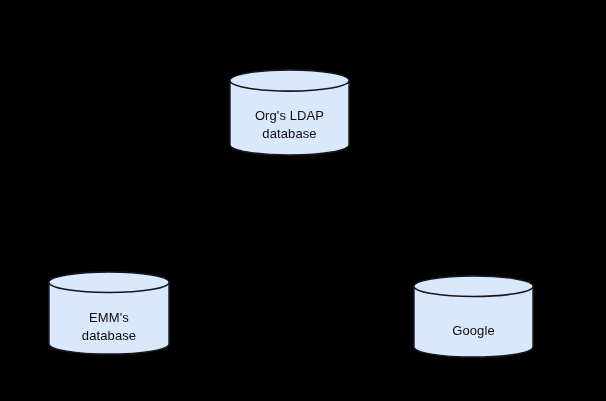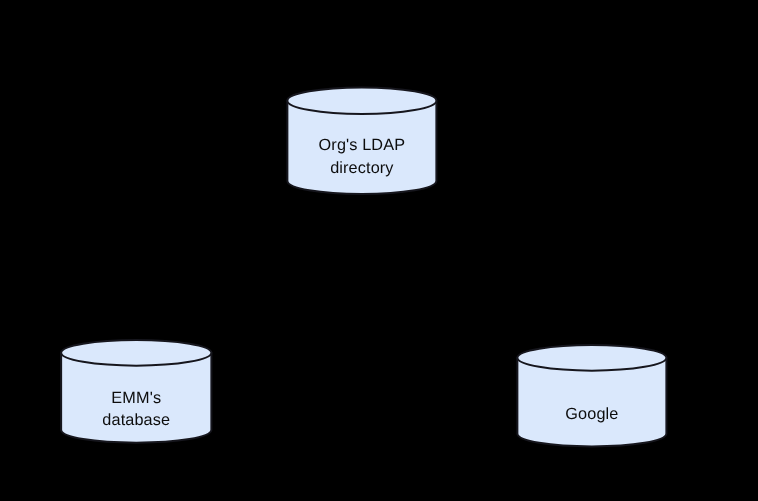--- a/index.html
+++ b/index.html
@@ -53,21 +53,21 @@
 <body>
 
 <div id="canvas">
 
   <div class="cylinder" id="node-ldap" style="left:229px; top:69px; width:121px; height:87px;">
     <svg class="cyl-svg" viewBox="0 0 121 87" preserveAspectRatio="none">
       <path d="M 0.9 11.5 L 0.9 75.5 C 0.9 81.8 27.6 86.1 60.5 86.1 C 93.4 86.1 120.1 81.8 120.1 75.5 L 120.1 11.5 Z" fill="#dae8fc" stroke="#16161d" stroke-width="1.6" stroke-linejoin="round"></path>
       <ellipse cx="60.5" cy="11.5" rx="59.6" ry="10.6" fill="#dae8fc" stroke="#16161d" stroke-width="1.6"></ellipse>
     </svg>
     <div class="cyl-label two-line">Org's LDAP
-directory</div>
+database</div>
   </div>
 
   <div class="cylinder" id="node-emm" style="left:48px; top:271px; width:122px; height:84px;">
     <svg class="cyl-svg" viewBox="0 0 122 84" preserveAspectRatio="none">
       <path d="M 0.9 11.2 L 0.9 72.8 C 0.9 78.9 27.8 83.1 61 83.1 C 94.2 83.1 121.1 78.9 121.1 72.8 L 121.1 11.2 Z" fill="#dae8fc" stroke="#16161d" stroke-width="1.6" stroke-linejoin="round"></path>
       <ellipse cx="61" cy="11.2" rx="60.1" ry="10.3" fill="#dae8fc" stroke="#16161d" stroke-width="1.6"></ellipse>
     </svg>
     <div class="cyl-label two-line">EMM's
 database</div>
   </div>

